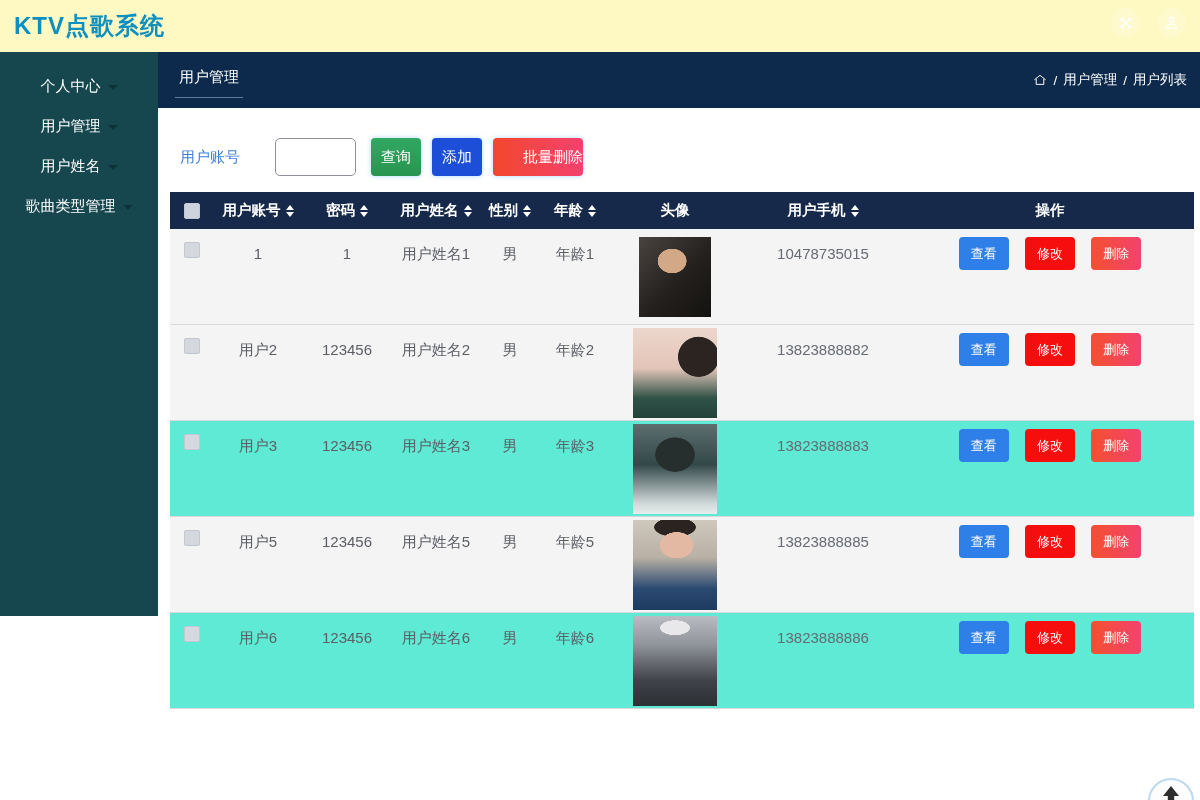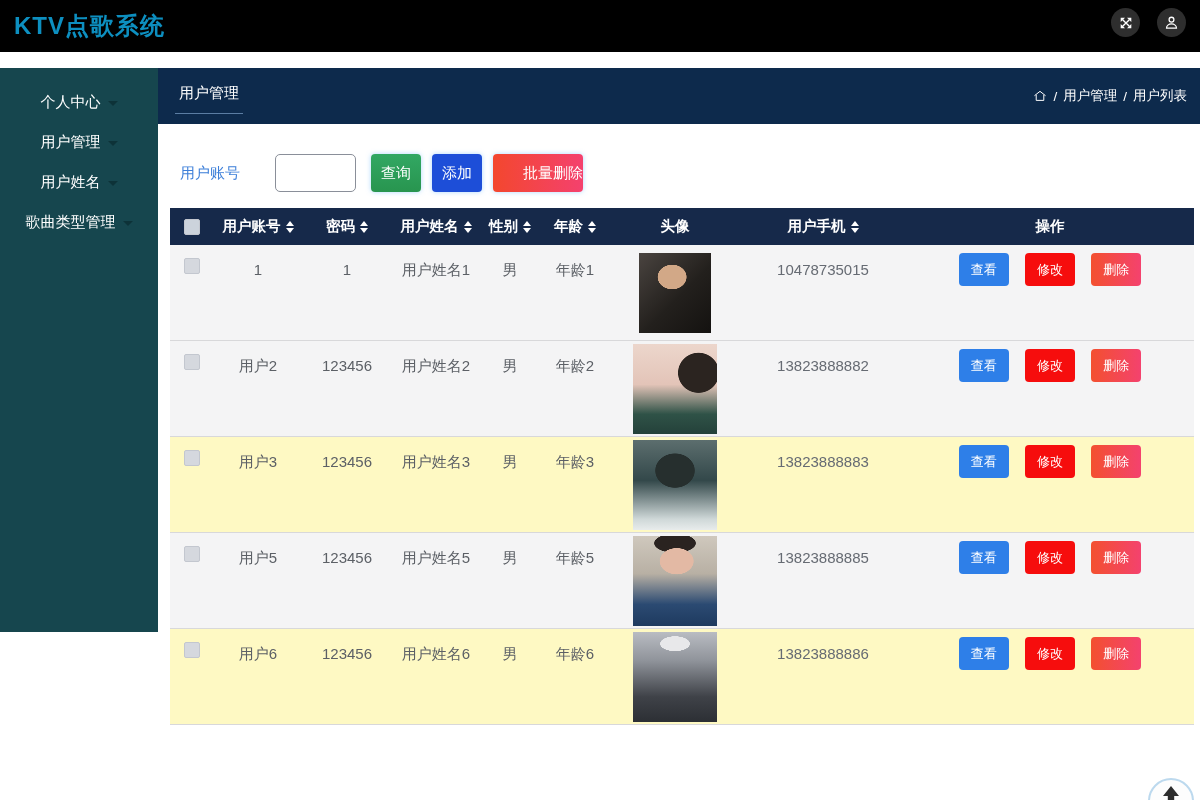--- a/index.html
+++ b/index.html
@@ -1,28 +1,28 @@
 <!DOCTYPE html>
 <html><head>
 <meta charset="utf-8">
 <style>
   * { margin:0; padding:0; box-sizing:border-box; }
   body { font-family:"Liberation Sans","DejaVu Sans",sans-serif; }
   .app { position:relative; width:1200px; height:800px; overflow:hidden; background:#fff; }
 
   
-  .topbar { position:relative; height:52px; background:#000000; display:flex; align-items:center; }
+  .topbar { position:relative; height:52px; background:#fef9c3; display:flex; align-items:center; }
   .app-title { margin-left:14px; font-size:24px; font-weight:bold; color:#0d8fc0; letter-spacing:1px; }
   .topbar-icons { position:absolute; right:14px; top:8px; display:flex; gap:17px; }
   .circle-btn { width:29px; height:29px; border-radius:50%; background:rgba(255,255,255,.18);
                 display:flex; align-items:center; justify-content:center; cursor:pointer; }
   .circle-btn svg { display:block; }
 
   
-  .layout { display:flex; height:564px;margin-top:16px; }
+  .layout { display:flex; height:564px; }
   .sidebar { width:158px; background:#16464e; padding-top:14px; flex-shrink:0; }
   .side-item { height:40px; display:flex; align-items:center; justify-content:center;
                color:#fff; font-size:15px; cursor:pointer; }
   .caret { width:0; height:0; border-left:5px solid transparent; border-right:5px solid transparent;
            border-top:5px solid #0d3238; margin-left:7px; margin-top:3px; }
 
   .main { flex:1; background:#fff; position:relative; }
 
   
   .tabbar { height:56px; background:#0d2a4c; position:relative; }
@@ -46,21 +46,21 @@
   
   .table-wrap { margin:12px 6px 0 12px; }
   table { width:100%; border-collapse:collapse; table-layout:fixed; }
   thead th { background:#16294a; color:#fff; font-size:14.5px; font-weight:bold; height:37px; text-align:center; }
   .th-inner { display:inline-flex; align-items:center; gap:5px; }
   .sort-icon { display:inline-flex; flex-direction:column; gap:2px; }
   .sort-icon i { display:block; width:0; height:0; border-left:4px solid transparent; border-right:4px solid transparent; }
   .sort-icon .up { border-bottom:5px solid #fff; }
   .sort-icon .down { border-top:5px solid #fff; }
   tbody tr { background:#f4f4f5; border-bottom:1px solid #d8d8da; }
-  tbody tr:nth-child(3), tbody tr:nth-child(5) { background:#fef9c3; }
+  tbody tr:nth-child(3), tbody tr:nth-child(5) { background:#5eead4; }
   tbody td { height:95px; vertical-align:top; text-align:center; font-size:15px; color:#5c6066; }
   .cell-pad { padding-top:16px; }
   .phone { color:#666b73; }
   .checkbox { width:16px; height:16px; background:#d5d8de; border:1px solid #c3c7cf; border-radius:2px;
               display:inline-block; margin-top:13px; cursor:pointer; }
   thead .checkbox { background:#ccd3dc; margin-top:0; vertical-align:middle; }
 
   .avatar-cell { display:flex; align-items:center; justify-content:center; height:95px; }
   .avatar { width:84px; height:90px; background:#444; }
   .avatar-1 { width:72px; height:80px;

